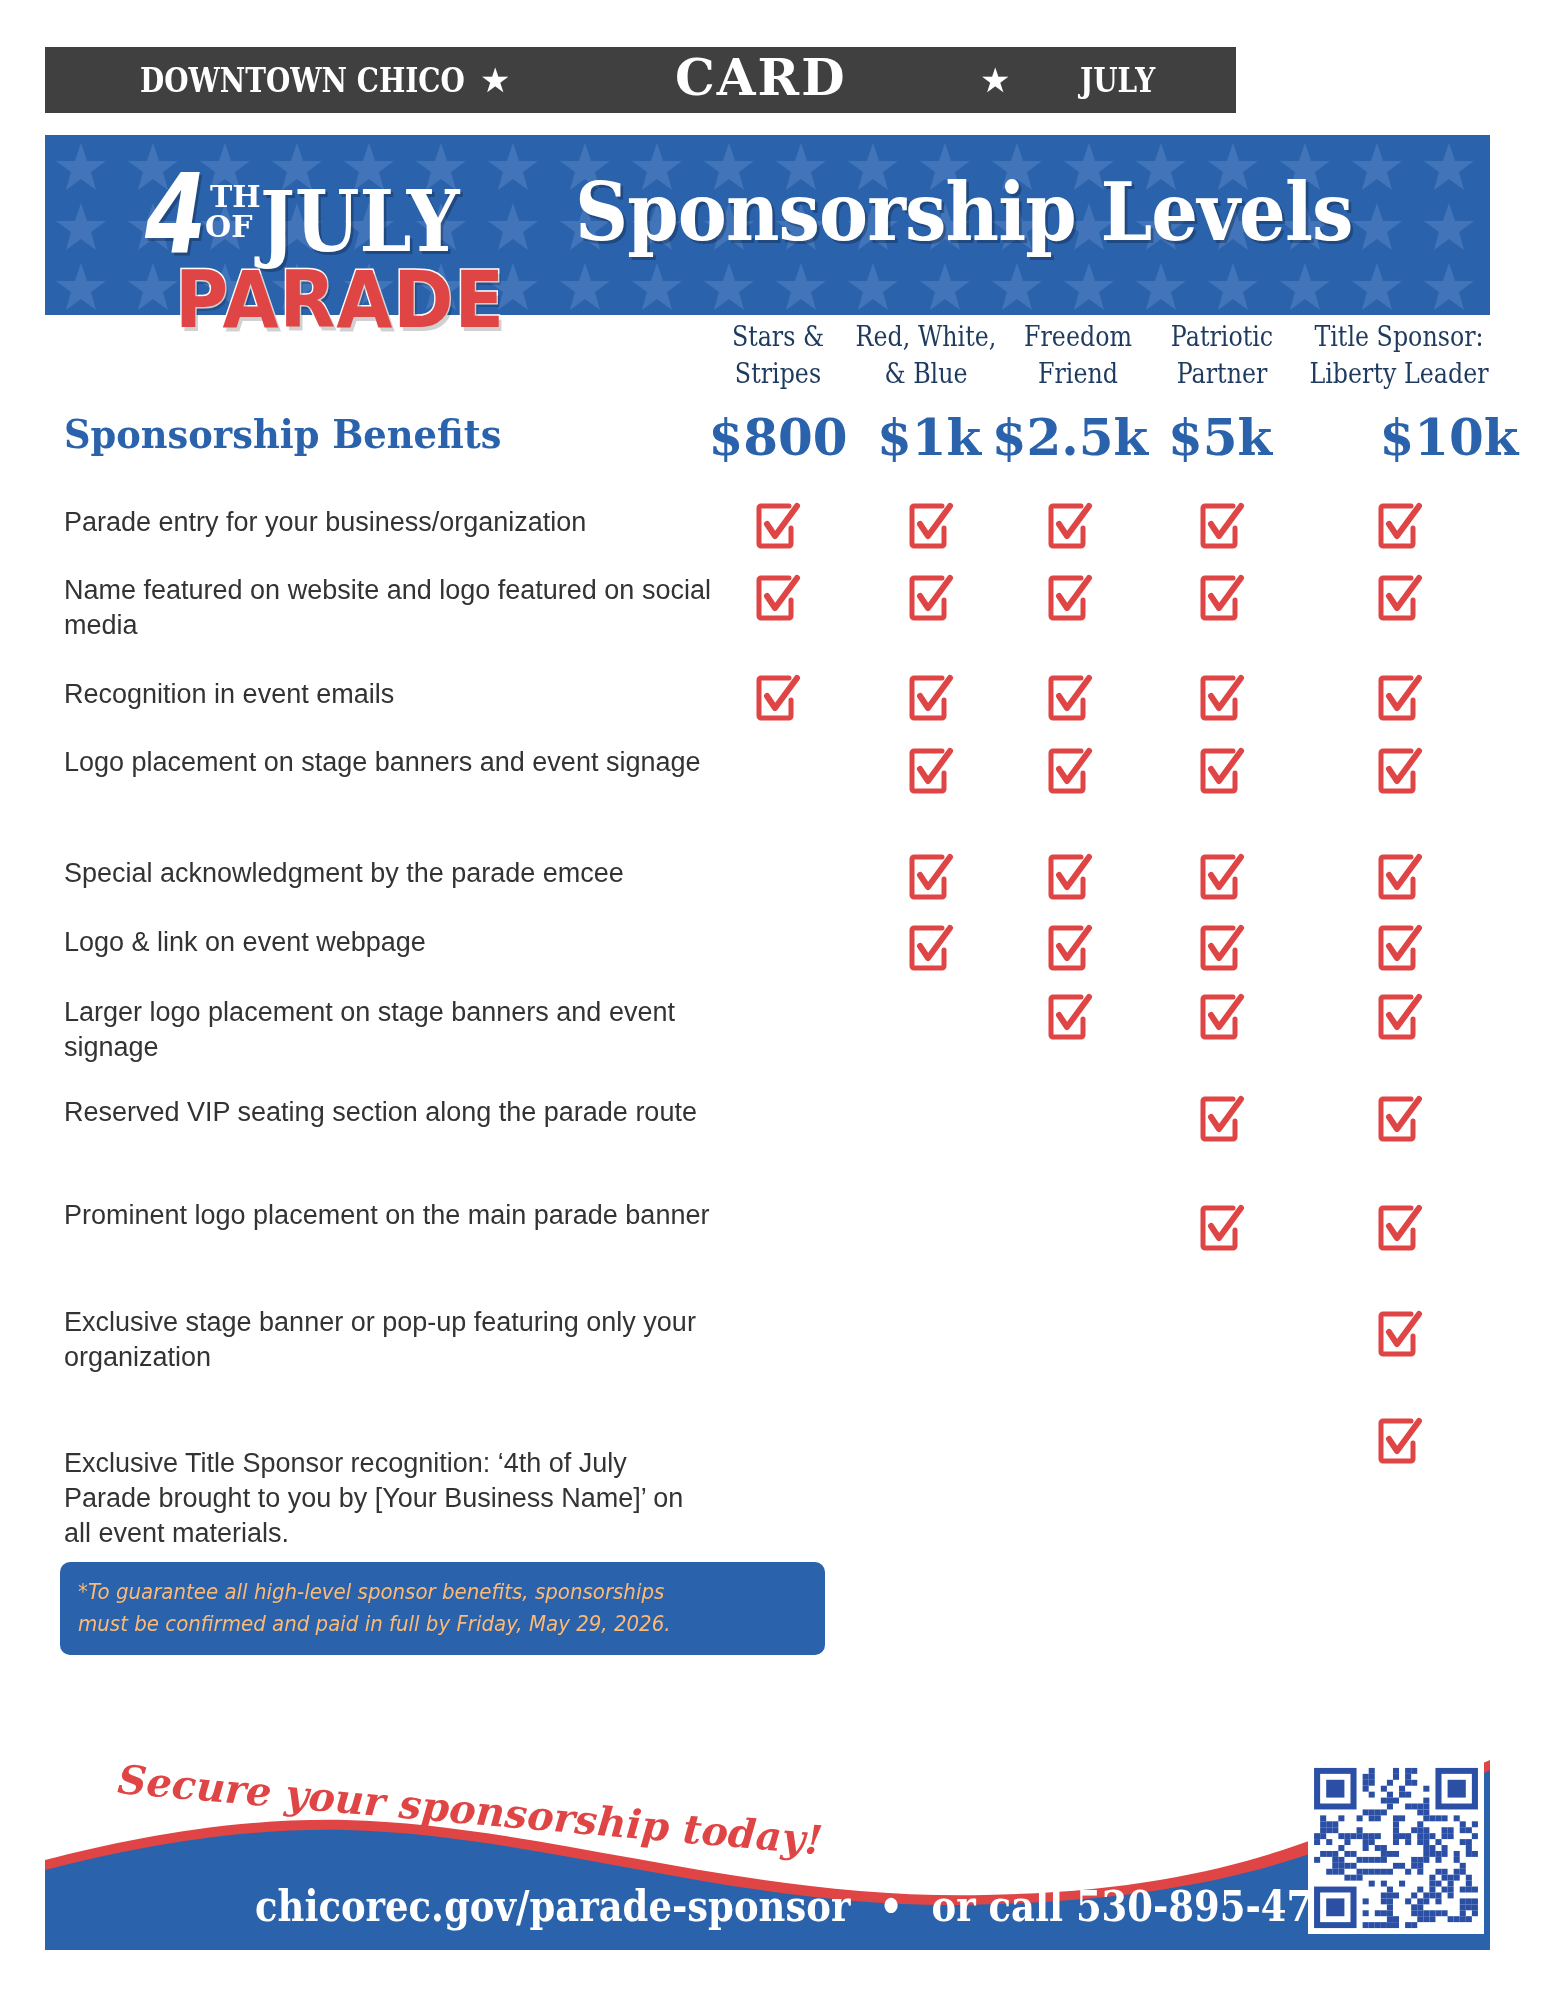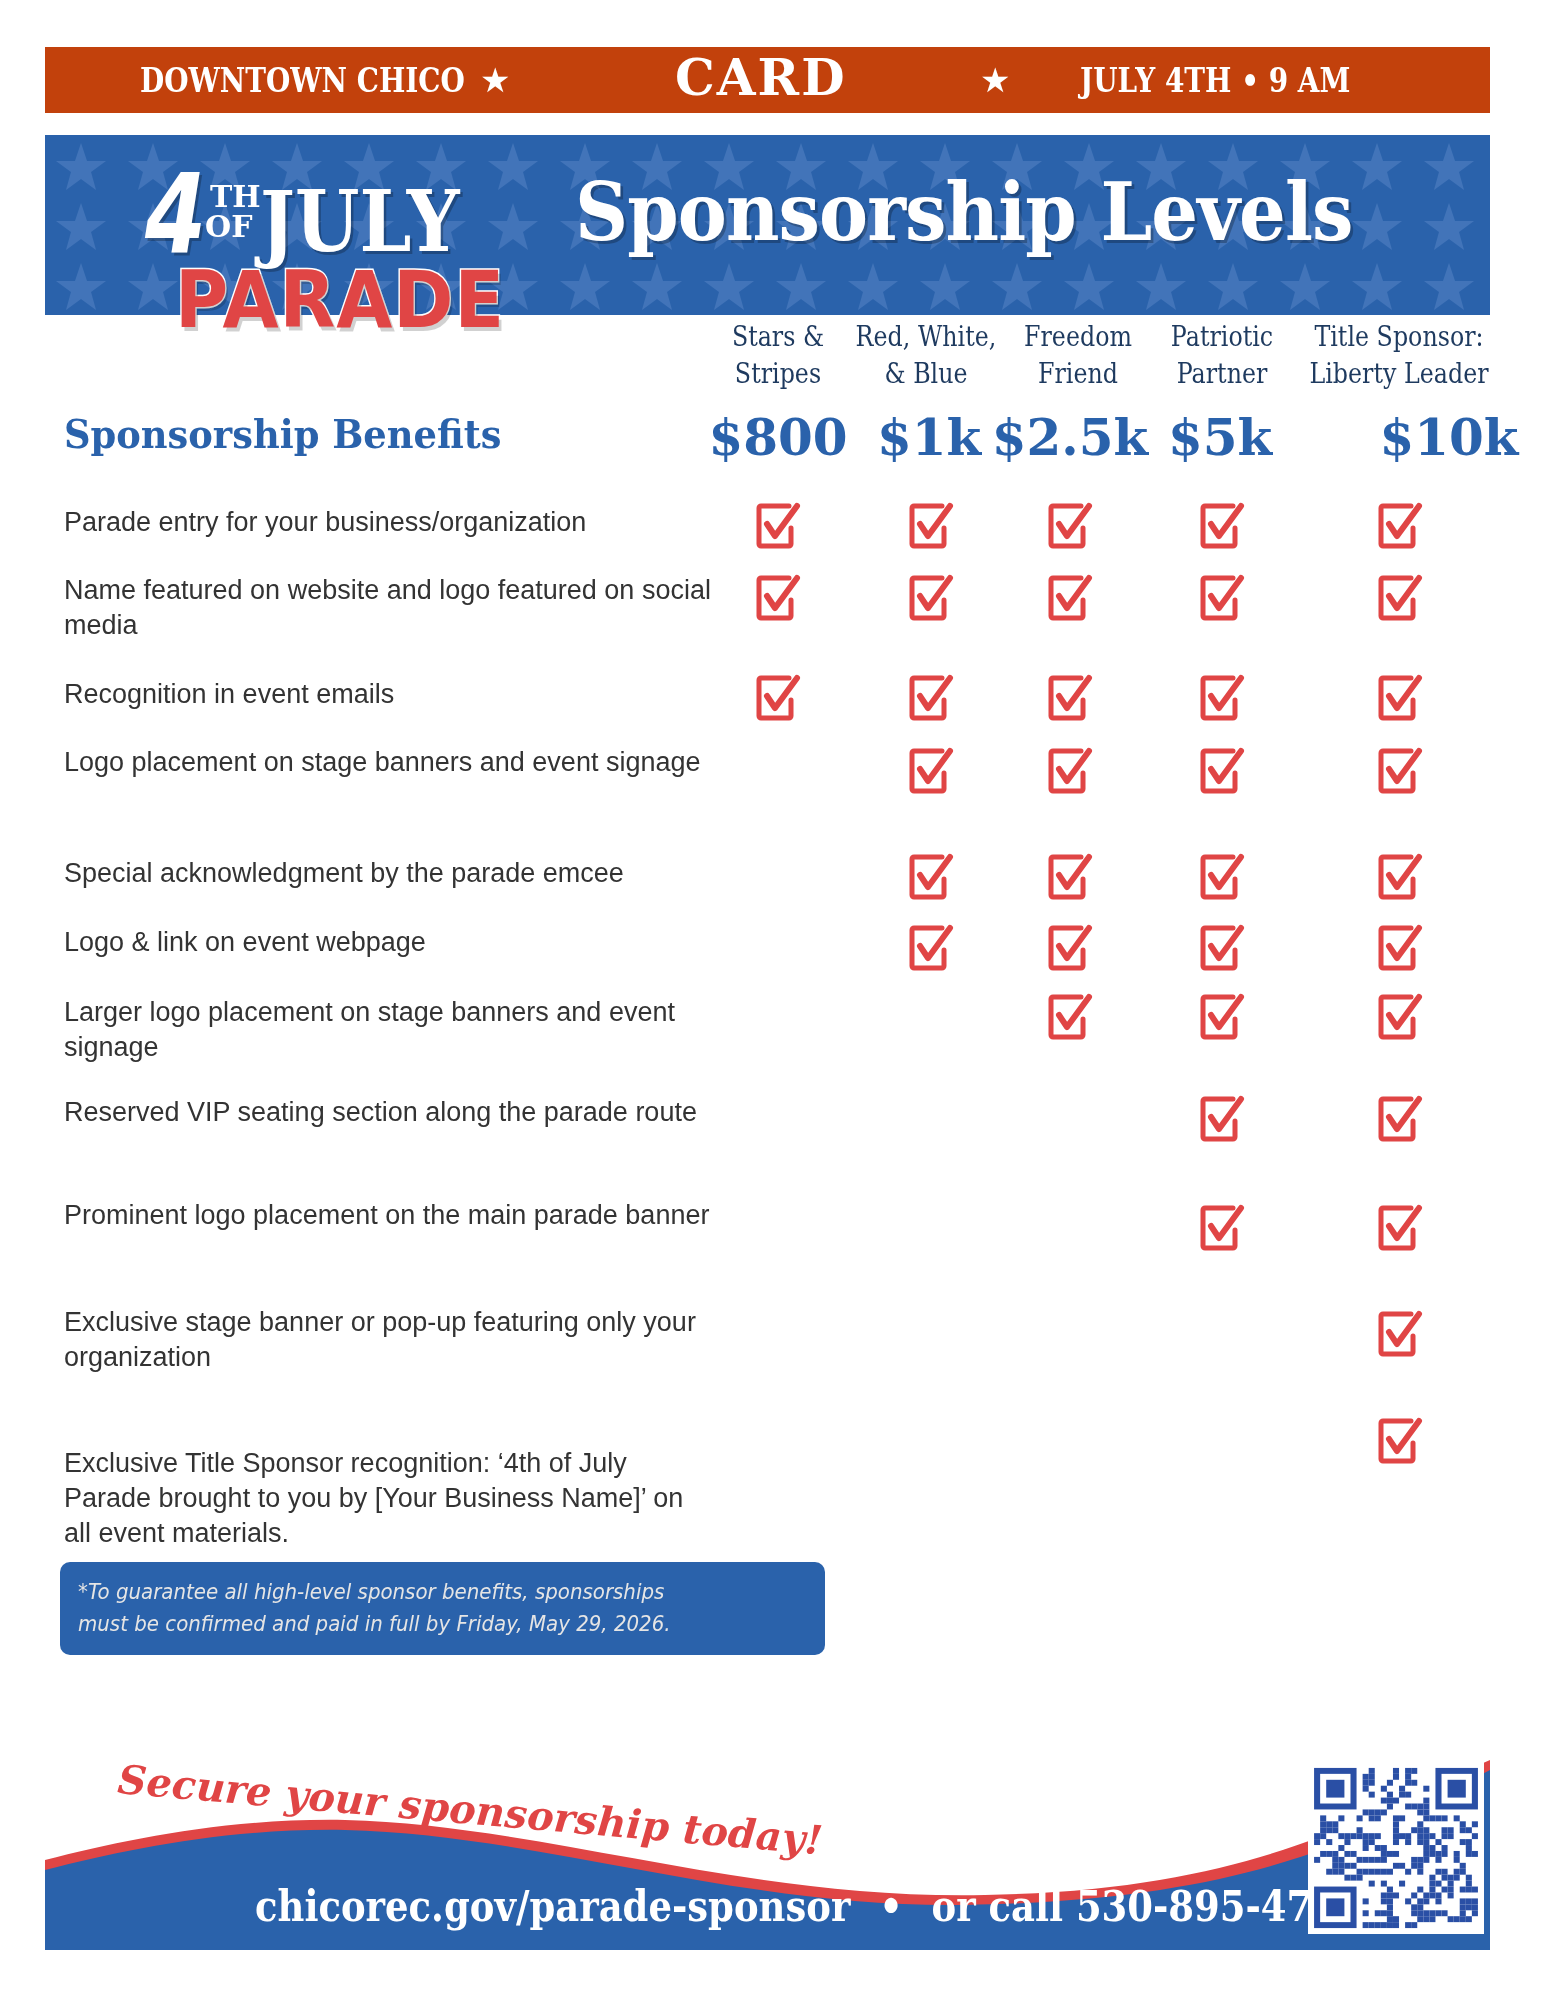--- a/index.html
+++ b/index.html
@@ -1,17 +1,17 @@
 <!DOCTYPE html>
 <html><head>
 <meta charset="utf-8">
 <style>
   html,body{margin:0;padding:0;background:#ffffff;}
   body{width:1545px;height:2000px;position:relative;overflow:hidden;font-family:"DejaVu Sans","Liberation Sans",sans-serif;color:#333;}
-  .topbar{position:absolute;left:45px;top:47px;width:1445px;height:66px;background:#c2410c;display:flex;align-items:center;color:#fff;}
+  .topbar{position:absolute;left:45px;top:47px;width:1191px;height:66px;background:#404040;display:flex;align-items:center;color:#fff;}
   .topbar .left{position:absolute;left:95px;top:0;height:66px;line-height:66px;font-family:"DejaVu Serif","Liberation Serif",serif;font-size:34px;font-weight:bold;letter-spacing:0px;transform:scaleX(0.82);transform-origin:left center;}
   .topbar .star{position:absolute;top:0;height:66px;line-height:66px;font-size:34px;}
   .topbar .mid{position:absolute;left:630px;top:-2px;height:66px;line-height:66px;font-family:"DejaVu Serif","Liberation Serif",serif;font-size:50px;font-weight:bold;letter-spacing:2px;}
   .topbar .right{position:absolute;left:1035px;top:0;height:66px;line-height:66px;font-family:"DejaVu Serif","Liberation Serif",serif;font-size:34px;font-weight:bold;transform:scaleX(0.82);transform-origin:left center;}
 
   .banner{position:absolute;left:45px;top:135px;width:1445px;height:180px;background:#2a62ab;overflow:hidden;}
   .banner svg.pattern{position:absolute;left:0;top:0;}
   .banner .title{position:absolute;left:530px;top:30px;font-family:"DejaVu Serif","Liberation Serif",serif;font-weight:bold;font-size:80px;color:#fff;text-shadow:3px 3px 0 rgba(0,0,0,0.25);letter-spacing:-1px;transform:scaleX(0.92);transform-origin:left center;white-space:nowrap;}
 
   .logo{position:absolute;left:145px;top:160px;width:390px;height:190px;}
@@ -21,21 +21,21 @@
   .logo .july{position:absolute;left:115px;top:20px;font-family:"DejaVu Serif","Liberation Serif",serif;font-weight:bold;font-size:84px;color:#fff;line-height:84px;transform:scaleX(0.88);transform-origin:left top;text-shadow:3px 3px 0 rgba(0,0,0,0.25);}
   .logo .parade{position:absolute;left:30px;top:100px;font-family:"DejaVu Sans","Liberation Sans",sans-serif;font-weight:bold;font-size:78px;color:#e04545;line-height:80px;transform:scaleX(0.93);transform-origin:left top;-webkit-text-stroke:3px #fff;paint-order:stroke fill;text-shadow:3px 4px 0 rgba(0,0,0,0.18);letter-spacing:1px;}
 
   .colhead{position:absolute;top:318px;text-align:center;font-family:"DejaVu Serif","Liberation Serif",serif;font-size:27px;line-height:37px;color:#1e3a5f;white-space:nowrap;transform:translateX(-50%) scaleX(0.88);}
   .price{position:absolute;top:408px;text-align:center;font-family:"DejaVu Serif","Liberation Serif",serif;font-weight:bold;font-size:50px;color:#2a62ab;white-space:nowrap;transform:translateX(-50%);}
   .section-title{position:absolute;left:64px;top:410px;font-family:"DejaVu Serif","Liberation Serif",serif;font-weight:bold;font-size:40px;color:#2a62ab;white-space:nowrap;transform:scaleX(0.92);transform-origin:left top;}
 
   .benefit{position:absolute;left:64px;width:660px;font-family:"Liberation Sans","DejaVu Sans",sans-serif;font-size:27px;line-height:35px;color:#333;}
   .check{position:absolute;width:50px;height:50px;transform:translate(-50%,-50%);}
 
-  .note{position:absolute;left:60px;top:1562px;width:765px;height:93px;background:#2a62ab;border-radius:10px;color:#e5e5e5;font-family:"DejaVu Sans","Liberation Sans",sans-serif;font-style:italic;font-size:22px;line-height:32px;box-sizing:border-box;padding:14px 18px;}
+  .note{position:absolute;left:60px;top:1562px;width:765px;height:93px;background:#2a62ab;border-radius:10px;color:#fdba74;font-family:"DejaVu Sans","Liberation Sans",sans-serif;font-style:italic;font-size:22px;line-height:32px;box-sizing:border-box;padding:14px 18px;}
   .note span{display:block;transform:scaleX(0.9);transform-origin:left center;white-space:nowrap;}
 
   .footer{position:absolute;left:45px;top:1700px;width:1445px;height:250px;}
   .footer svg{position:absolute;left:0;top:0;}
   .cta{position:absolute;left:118px;top:1755px;font-family:"DejaVu Serif","Liberation Serif",serif;font-style:italic;font-weight:bold;font-size:40px;color:#e04545;white-space:nowrap;transform:rotate(5deg);transform-origin:left center;}
   .contact{position:absolute;left:255px;top:1882px;font-family:"DejaVu Serif","Liberation Serif",serif;font-weight:bold;font-size:42px;color:#fff;white-space:nowrap;transform:scaleX(0.88);transform-origin:left center;}
   .qr{position:absolute;left:1308px;top:1762px;width:176px;height:172px;background:#fff;}
 </style>
 </head>
 <body>

